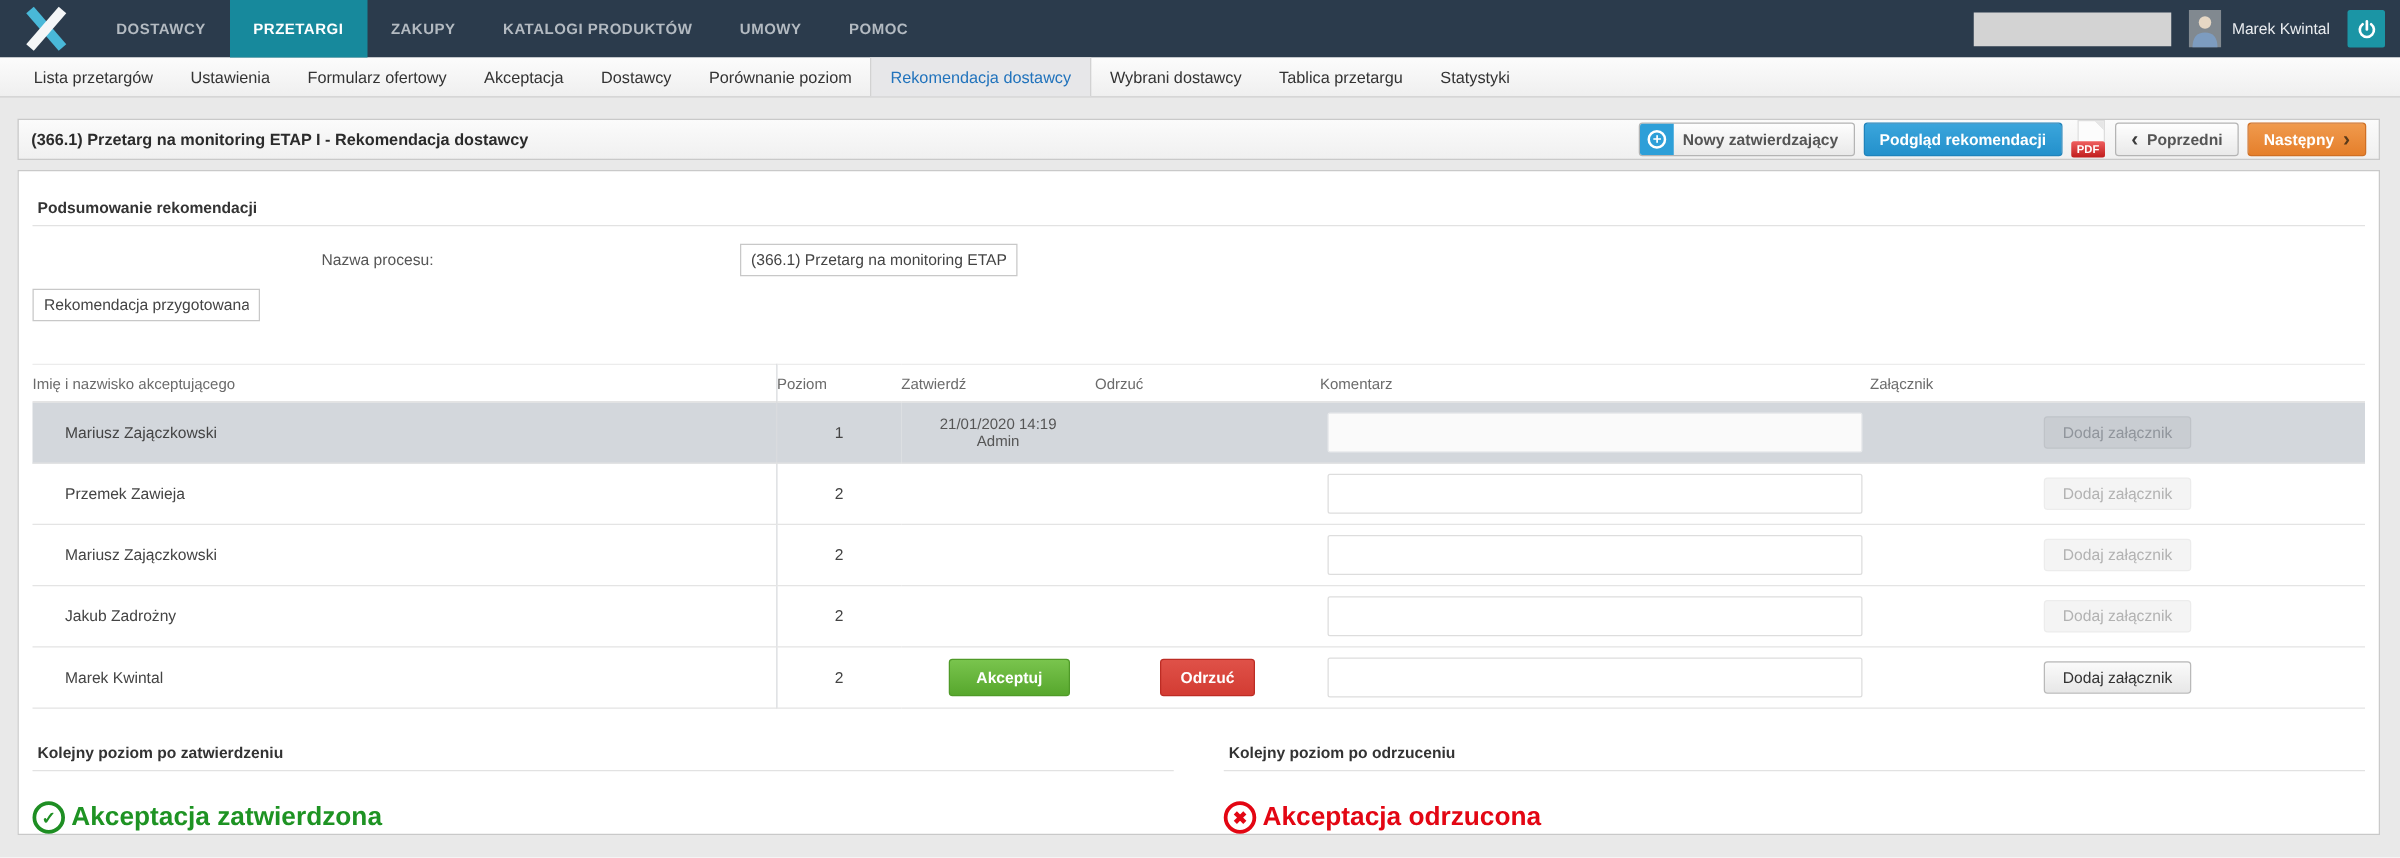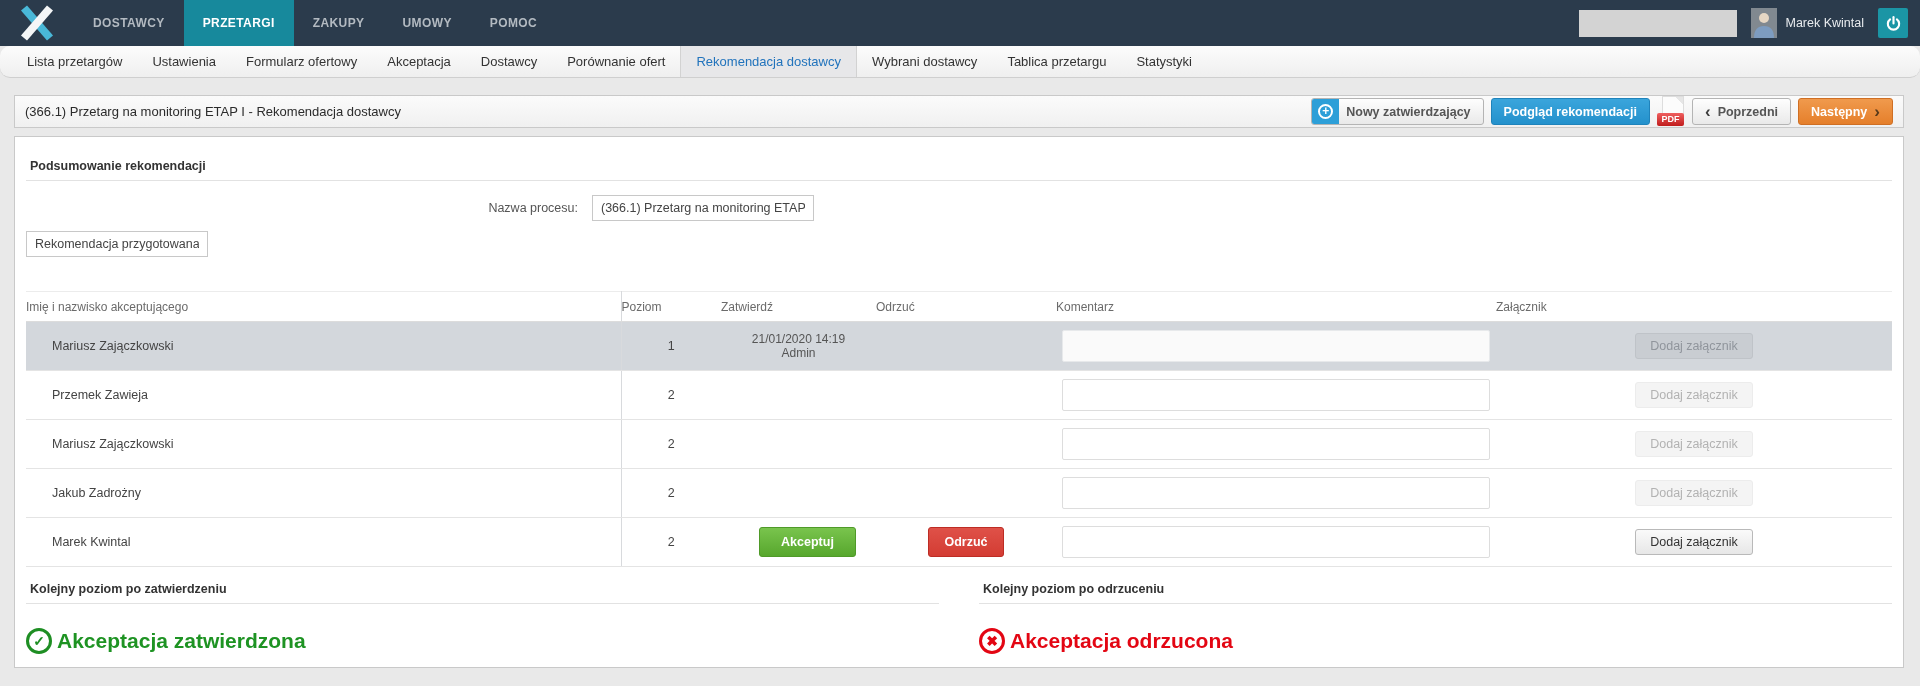--- a/index.html
+++ b/index.html
@@ -15,28 +15,28 @@
   .nav-right { margin-left:auto; display:flex; align-items:center; padding-right:12px; gap:14px; }
   .nav-search { width:158px; height:27px; background:#d3d3d3; border:0; padding:0 8px;
                 font-size:12px; color:#333; }
   .nav-user { display:flex; align-items:center; gap:9px; }
   .nav-user-name { color:#e9ecef; font-size:12.5px; }
   .power-btn { width:30px; height:30px; background:#1b95a5; border:0; border-radius:2px;
                display:flex; align-items:center; justify-content:center; cursor:pointer; }
 
   
   .tabbar { height:32px; background:linear-gradient(#fcfcfc,#efefef); border-bottom:1px solid #cfcfcf;
-            display:flex; padding-left:12px;border-radius:10px; }
+            display:flex; padding-left:12px; }
   .tab { padding:0 15px; line-height:31px; font-size:13px; color:#333; cursor:pointer; }
   .tab.active { color:#2173bc; background:#e7e7e9; border-left:1px solid #d2d2d2; border-right:1px solid #d2d2d2; }
 
   
   .headerbar { margin:17px 16px 0 14px; height:33px; background:linear-gradient(#fbfbfb,#f0f0f0);
                border:1px solid #c9c9c9; display:flex; align-items:center; padding:0 10px; }
-  .page-title { font-size:13px; font-weight:normal; color:#2b2b2b; }
+  .page-title { font-size:13px; font-weight:bold; color:#2b2b2b; }
   .header-actions { margin-left:auto; display:flex; align-items:center; gap:7px; }
   .btn { height:27px; border:1px solid #b4b4b4; border-radius:3px; cursor:pointer;
          background:linear-gradient(#fefefe,#e9e9e9); color:#555; font-weight:bold; font-size:12.5px;
          padding:0 12px; display:flex; align-items:center; gap:7px; font-family:"Liberation Sans",sans-serif; }
   .btn-newapprover { padding-left:0; overflow:hidden; }
   .plus-box { width:27px; height:27px; background:#2d9fd8; display:flex; align-items:center;
               justify-content:center; border-radius:2px 0 0 2px; }
   .plus-circle { width:15px; height:15px; border:2px solid #fff; border-radius:50%; color:#fff;
                  font-size:12px; font-weight:bold; line-height:11px; text-align:center; }
   .btn-blue { background:linear-gradient(#3aa5dc,#2491cc); border-color:#1f83bb; color:#fff; }
@@ -51,21 +51,21 @@
                background:linear-gradient(#ef5f5f,#c01c1c); border-radius:2px; color:#fff;
                font-size:9px; font-weight:bold; text-align:center; line-height:13px; }
 
   
   .panel { margin:8px 16px 0 14px; background:#ffffff; border:1px solid #c9c9c9; height:532px;
            padding:0 11px; }
   .section-title { margin-top:22px; font-size:12.5px; font-weight:bold; color:#333;
                    padding:0 0 7px 4px; border-bottom:1px solid #e2e2e2; }
   .form { margin-top:14px; }
   .form-row { display:flex; align-items:center; margin-bottom:10px; }
-  .form-label { width:566px; text-align:right; font-size:12.5px; color:#555; padding-right:14px; }
+  .form-label { width:566px; text-align:center; font-size:12.5px; color:#555; padding-right:14px; }
   .text-input { height:26px; border:1px solid #c8c8c8; padding:0 8px; font-size:12.5px; color:#444;
                 font-family:"Liberation Sans",sans-serif; }
   .w-process { width:222px; } .w-status { width:182px; }
 
   
   table.approvers { width:100%; border-collapse:collapse; margin-top:34px; font-size:12.5px; color:#444; }
   .approvers thead th { height:30px; font-weight:normal; color:#6b6b6b; font-size:12px;
                         border-top:1px solid #ececec; border-bottom:1px solid #dcdcdc; text-align:left; }
   .approvers td { height:49px; border-bottom:1px solid #e4e4e4; text-align:center; vertical-align:middle; }
   .approvers .c-first { border-right:1px solid #d8dadd; }
@@ -81,21 +81,21 @@
   .comment-input { width:428px; height:32px; border:1px solid #ddd; border-radius:2px; padding:0 8px;
                    font-size:12.5px; font-family:"Liberation Sans",sans-serif; }
   tr.highlight .comment-input { background:#fafafa; border-color:#e7e9eb; }
   .btn-attach { font-size:12.5px; border-radius:3px; padding:5px 14px; font-family:"Liberation Sans",sans-serif; }
   .btn-attach.disabled { color:#b2b2b2; background:#f4f4f4; border:1px solid #ececec; }
   tr.highlight .btn-attach.disabled { background:#c9cdd2; border-color:#bfc3c8; color:#90959c; }
   .btn-attach.enabled { background:linear-gradient(#fafafa,#e7e7e7); border:1px solid #b9b9b9;
                         color:#333; cursor:pointer; }
 
   
-  .bottom { display:flex; gap:40px; margin-top:15px; }
+  .bottom { display:flex; gap:40px; margin-top:28px; }
   .bottom-col { flex:1; }
   .status-line { margin-top:24px; display:flex; align-items:center; gap:5px; }
   .status-icon { width:26px; height:26px; border-radius:50%; border:3px solid; display:flex;
                  align-items:center; justify-content:center; font-size:14px; font-weight:bold; }
   .icon-ok { border-color:#1e8e23; color:#1e8e23; }
   .icon-err { border-color:#e30613; color:#e30613; }
   .status-text { font-size:21px; font-weight:bold; }
   .text-ok { color:#1e9323; } .text-err { color:#e30613; }
 </style>
 </head>
@@ -104,20 +104,21 @@
 <div class="navbar">
   <div class="logo">
     <svg width="34" height="36" viewBox="0 0 34 36">
       <line x1="4" y1="3" x2="30" y2="33" stroke="#49b8d8" stroke-width="8"></line>
       <line x1="30" y1="3" x2="4" y2="33" stroke="#f4f6f7" stroke-width="8"></line>
     </svg>
   </div>
   <div class="nav-item">DOSTAWCY</div>
   <div class="nav-item active">PRZETARGI</div>
   <div class="nav-item">ZAKUPY</div>
+  <div class="nav-item">KATALOGI PRODUKTÓW</div>
   <div class="nav-item">UMOWY</div>
   <div class="nav-item">POMOC</div>
   <div class="nav-right">
     <input class="nav-search" type="text" value="" style="">
     <div class="nav-user">
       <svg width="26" height="30" viewBox="0 0 26 30">
         <rect width="26" height="30" fill="#818990"></rect>
         <circle cx="13" cy="10" r="5" fill="#e6d7c4"></circle>
         <path d="M3 30 Q3 18 13 18 Q23 18 23 30 Z" fill="#7d9cc0"></path>
       </svg>
@@ -131,21 +132,21 @@
     </button>
   </div>
 </div>
 
 <div class="tabbar">
   <div class="tab">Lista przetargów</div>
   <div class="tab">Ustawienia</div>
   <div class="tab">Formularz ofertowy</div>
   <div class="tab">Akceptacja</div>
   <div class="tab">Dostawcy</div>
-  <div class="tab">Porównanie ofert</div>
+  <div class="tab">Porównanie poziom</div>
   <div class="tab active">Rekomendacja dostawcy</div>
   <div class="tab">Wybrani dostawcy</div>
   <div class="tab">Tablica przetargu</div>
   <div class="tab">Statystyki</div>
 </div>
 
 <div class="headerbar">
   <div class="page-title">(366.1) Przetarg na monitoring ETAP I - Rekomendacja dostawcy</div>
   <div class="header-actions">
     <button class="btn btn-newapprover">

